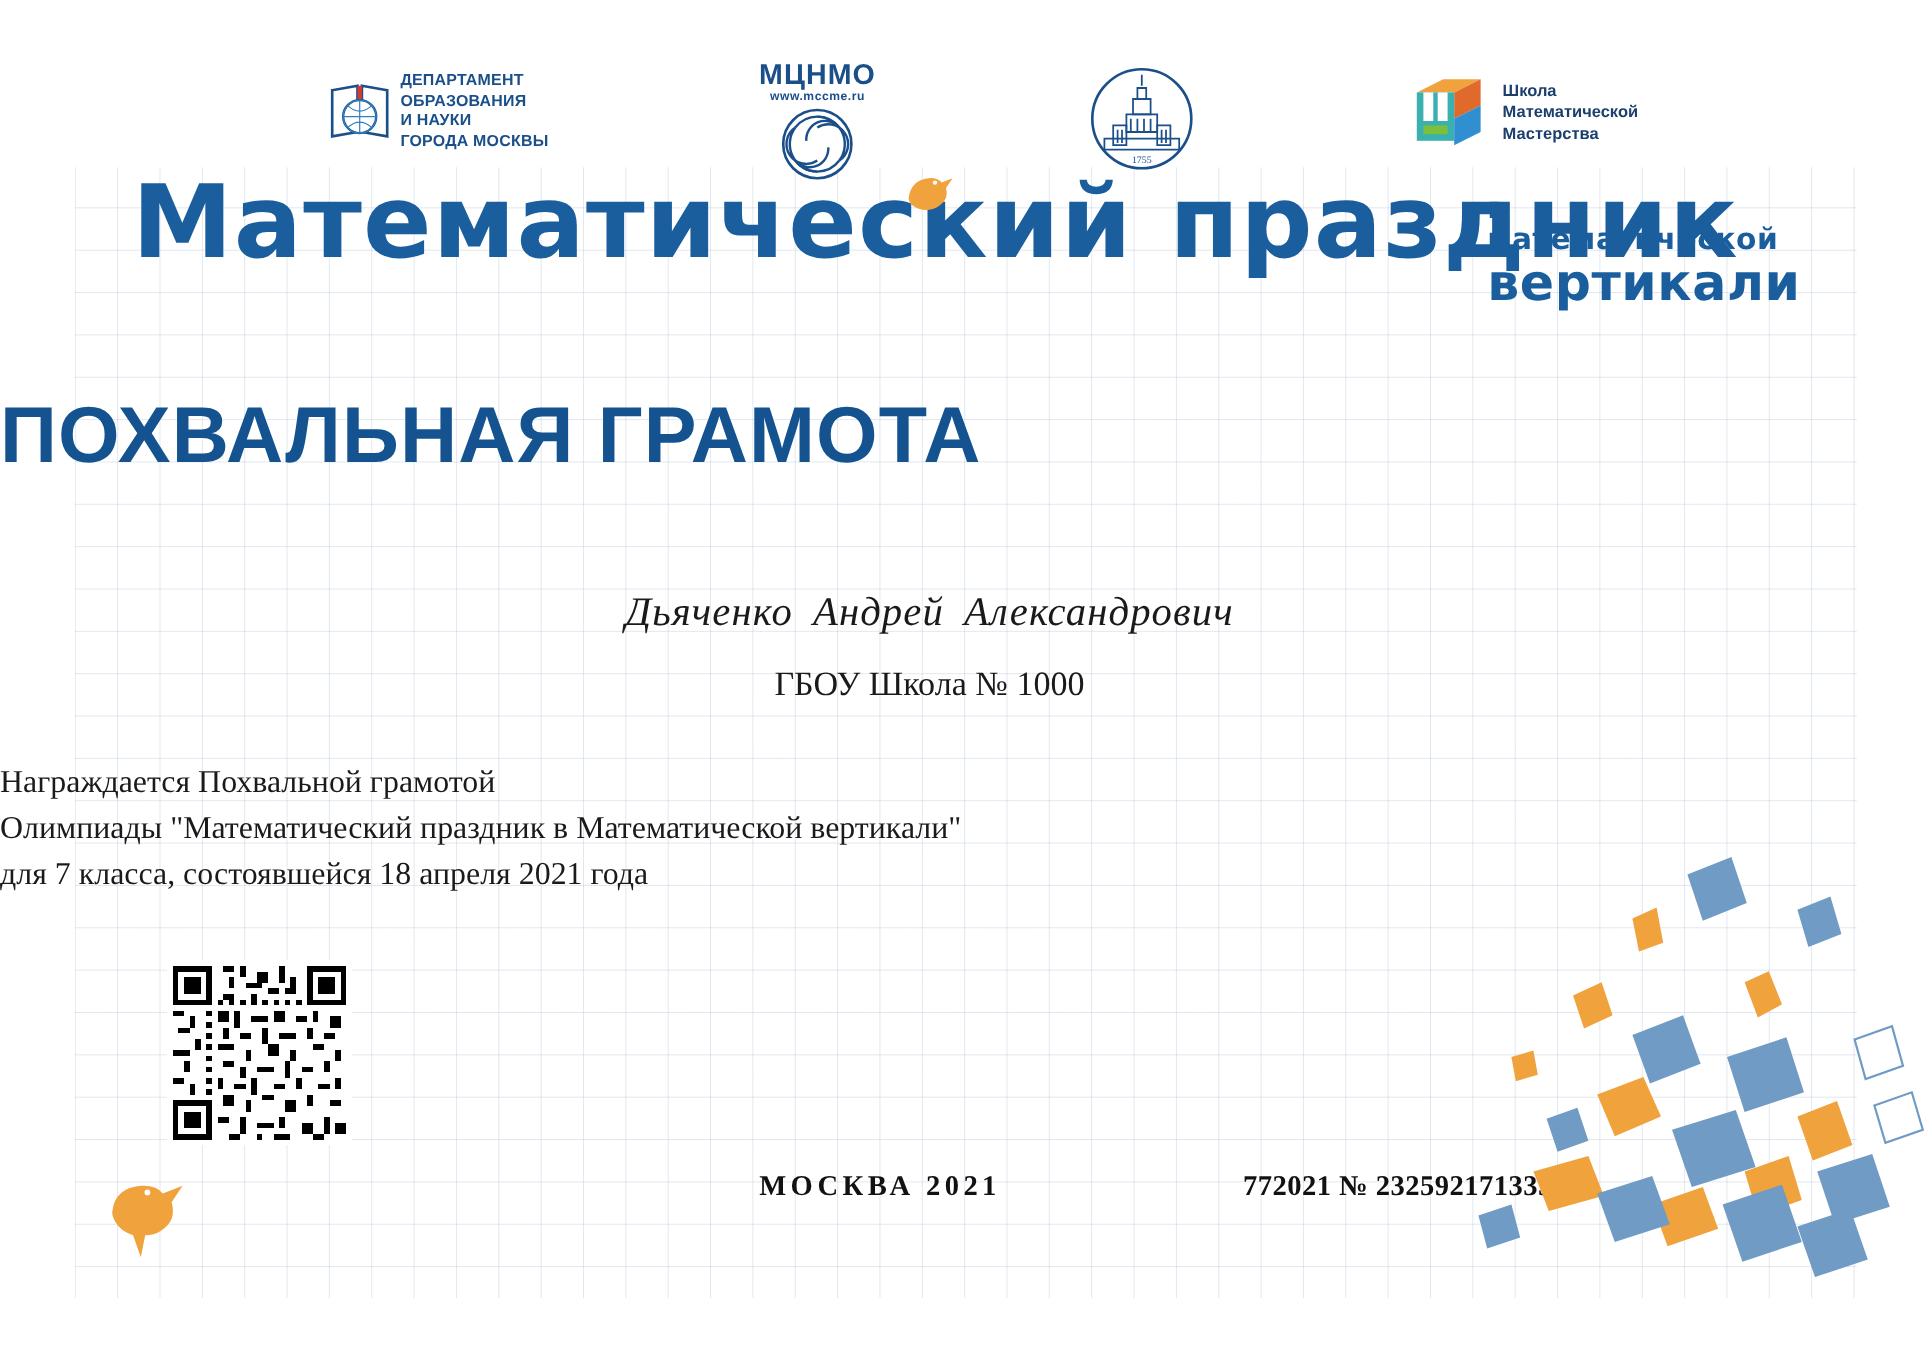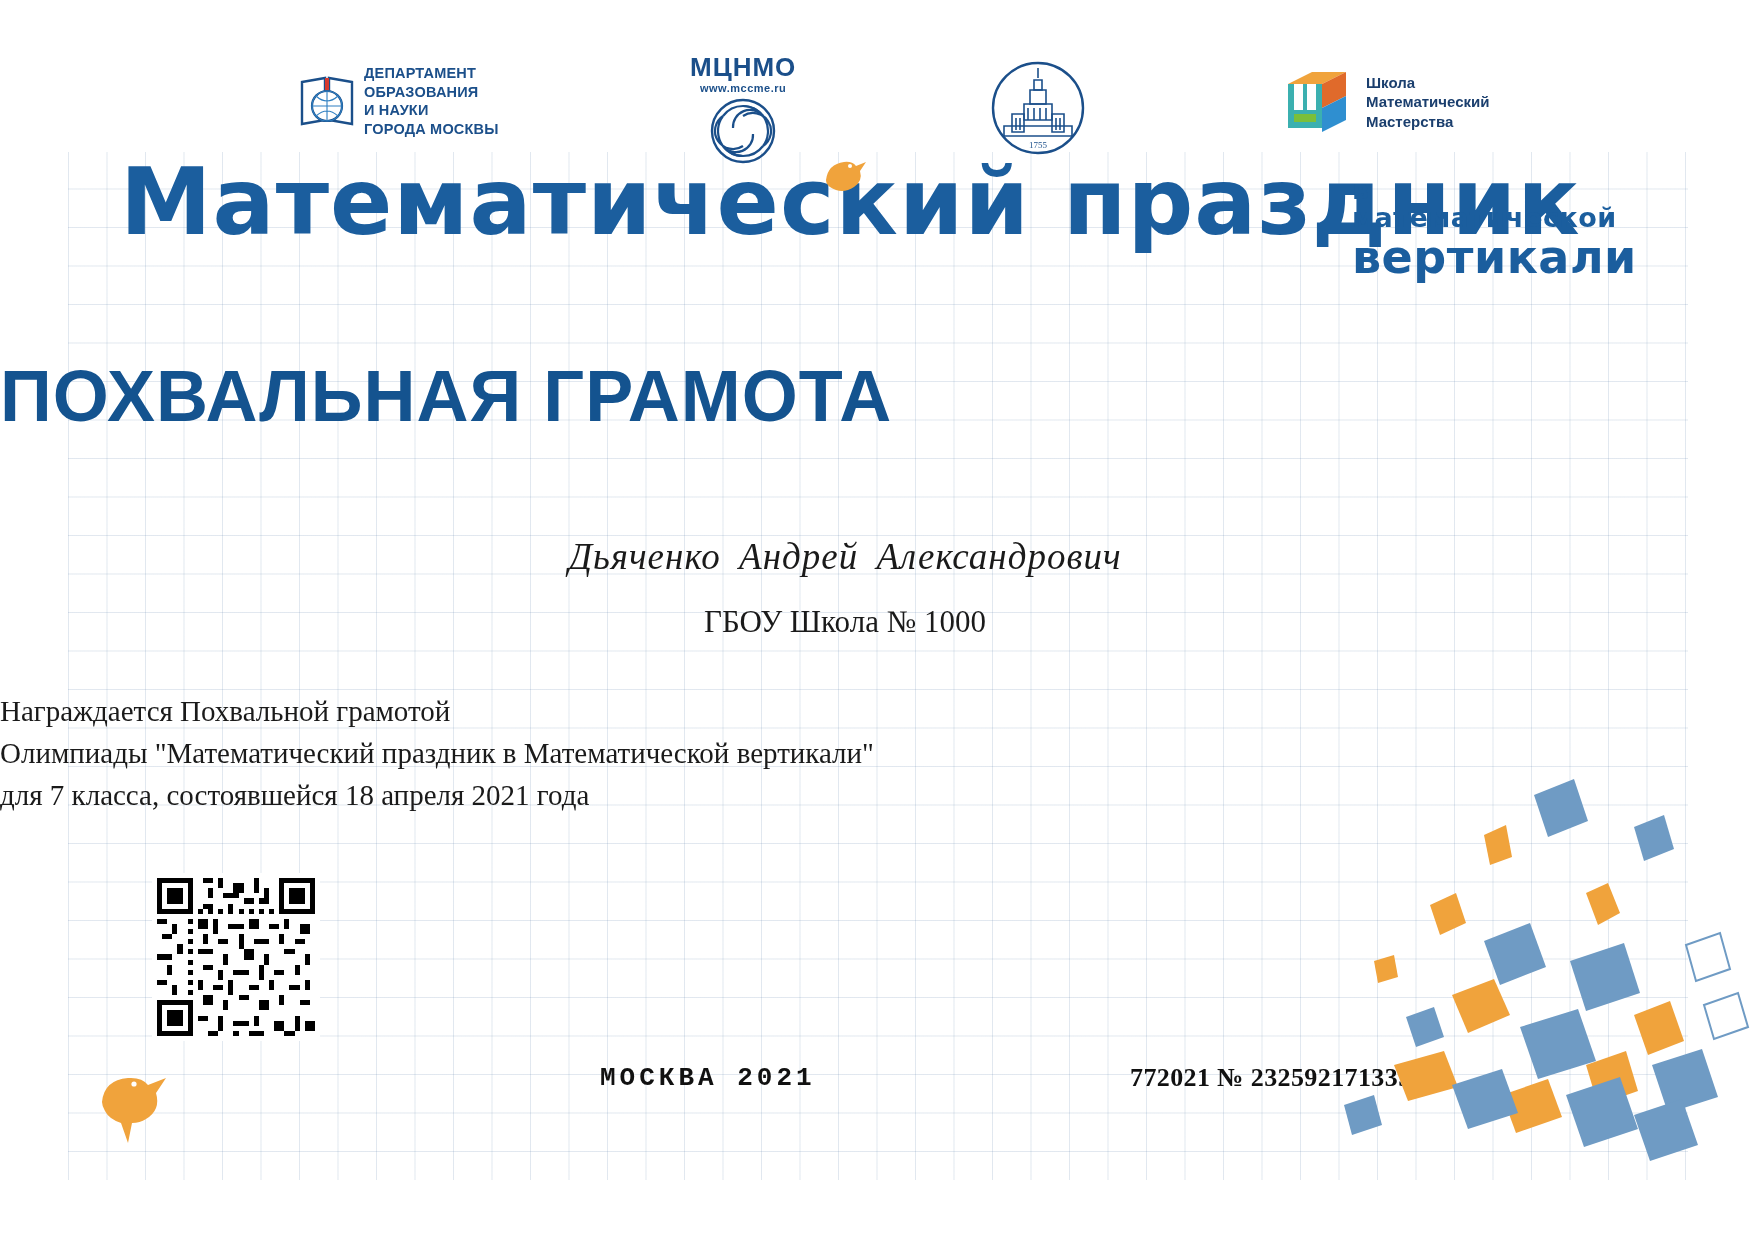--- a/index.html
+++ b/index.html
@@ -183,21 +183,22 @@
     height: 168px;
     background: #ffffff;
   }
   .qr canvas, .qr svg { display:block; }
   
   .footer-city {
     position: absolute;
     left: 600px;
     top: 1063px;
     width: 400px;
-    font-family: Liberation Mono, monospace;
+    text-align: center;
+    font-family: Liberation Serif, serif;
     font-weight: bold;
     font-size: 26px;
     letter-spacing: 4px;
     color: #111;
   }
   .footer-number {
     position: absolute;
     left: 1130px;
     top: 1063px;
     width: 420px;
@@ -288,21 +289,21 @@
         <polygon points="10,18 34,6 68,6 44,18" fill="#f0a33c"></polygon>
         <polygon points="44,18 68,6 68,30 44,42" fill="#e06a2b"></polygon>
         <rect x="10" y="18" width="34" height="44" fill="#3bb0b0"></rect>
         <rect x="16" y="18" width="9" height="26" fill="#ffffff"></rect>
         <rect x="29" y="18" width="9" height="26" fill="#ffffff"></rect>
         <rect x="16" y="48" width="22" height="8" fill="#7bbf3a"></rect>
         <polygon points="44,42 68,30 68,54 44,66" fill="#2f8fd0"></polygon>
       </svg>
       <div class="cpm-text">
         <div>Школа</div>
-        <div>Математический</div>
+        <div>Математической</div>
         <div>Мастерства</div>
       </div>
     </div>
   </div>
 
   <div class="headline">
     <div class="headline-text">Математический праздник</div>
   </div>
 
   <div class="bird-top">

